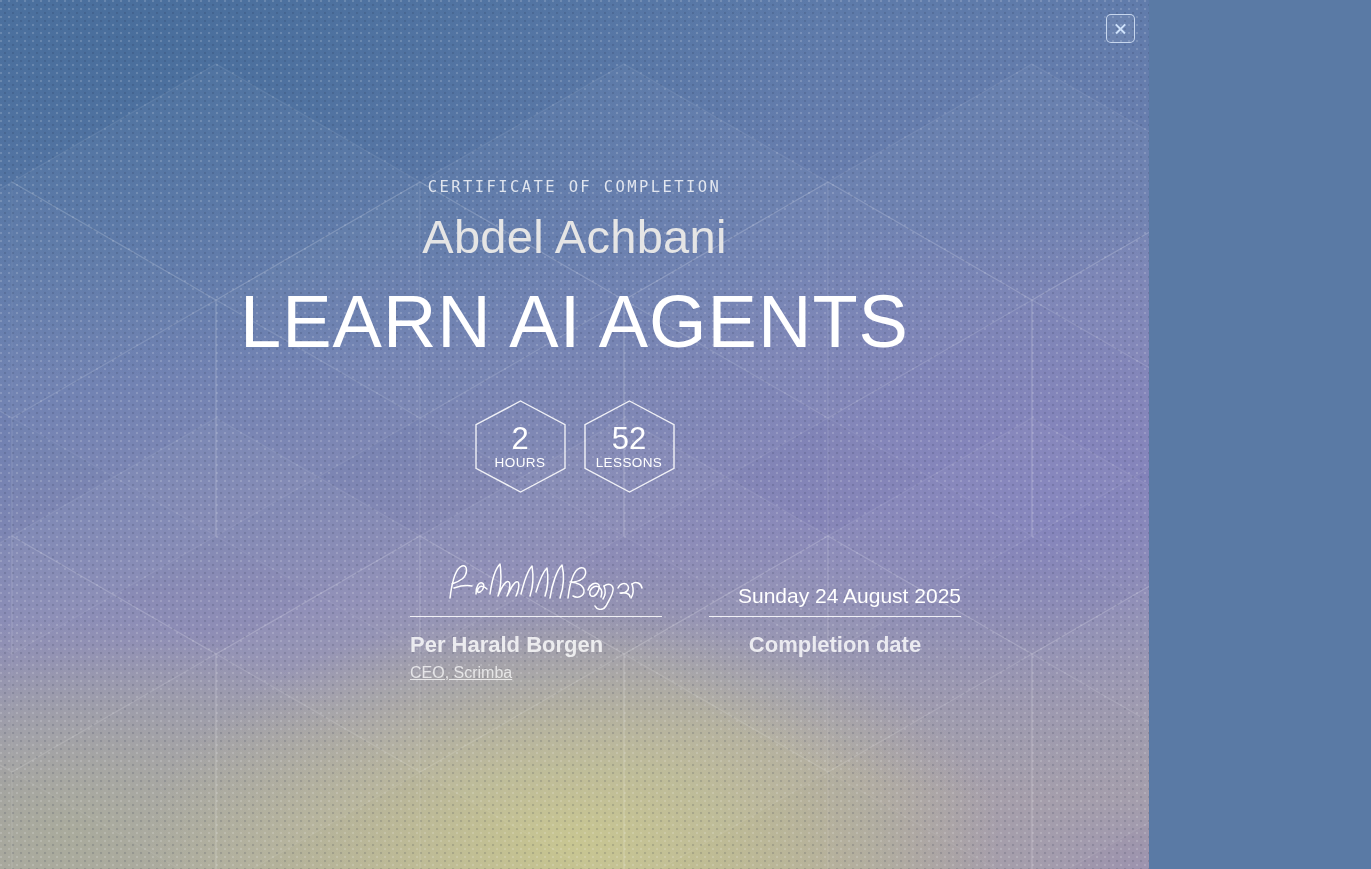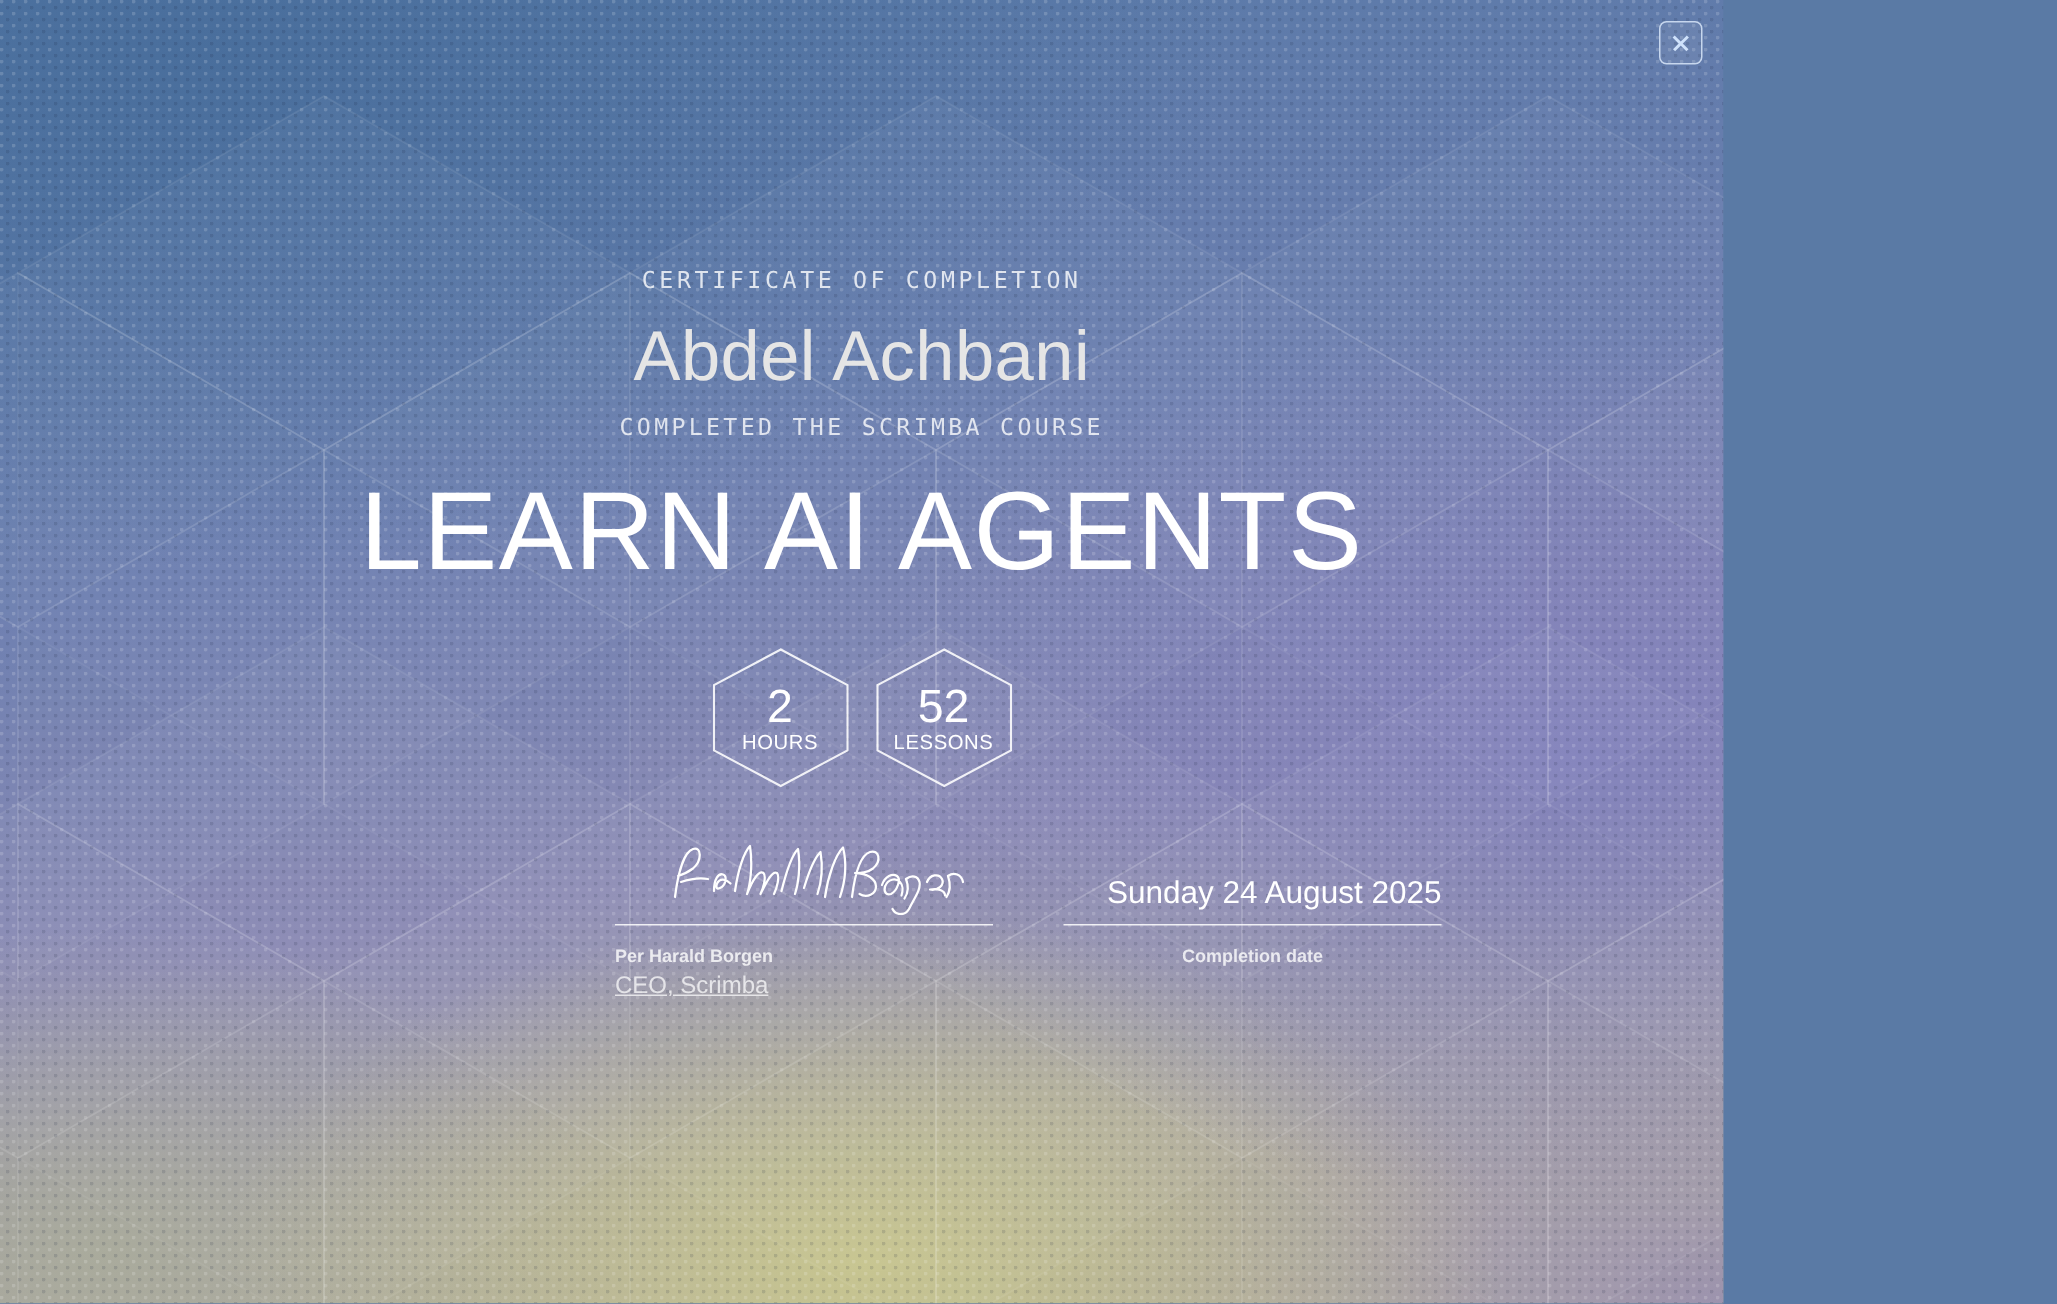--- a/index.html
+++ b/index.html
@@ -168,21 +168,21 @@
   }
 
   .rule {
     height:1px;
     background:rgba(255,255,255,0.85);
     margin-top:6px;
   }
 
   .foot-name {
     margin-top:12px;
-    font-size:12px;
+    font-size:22px;
     font-weight:700;
     color:rgba(255,255,255,0.80);
     line-height:1.45;
   }
   .foot-sub {
     font-size:16px;
     font-weight:400;
     color:rgba(255,255,255,0.72);
     line-height:1.45;
     text-decoration:underline;
@@ -228,21 +228,20 @@
   <div class="close-btn" title="Close">
     <span class="x-glyph"></span>
   </div>
 
   <div class="content">
 
     <div class="kicker">CERTIFICATE OF COMPLETION</div>
 
     <div class="recipient">Abdel Achbani</div>
 
-    <div class="subkicker">COMPLETED THE SCRIMBA COURSE</div>
 
     <div class="course-title">LEARN AI AGENTS</div>
 
     <div class="stats">
 
       <div class="hex">
         <svg class="hex-svg" width="95" height="95" viewBox="0 0 95 95" xmlns="http://www.w3.org/2000/svg">
           <polygon points="47.5,2 92,25.75 92,69.25 47.5,93 3,69.25 3,25.75" fill="none" stroke="rgba(255,255,255,0.88)" stroke-width="1.4"></polygon>
         </svg>
         <div class="hex-value">2</div>

